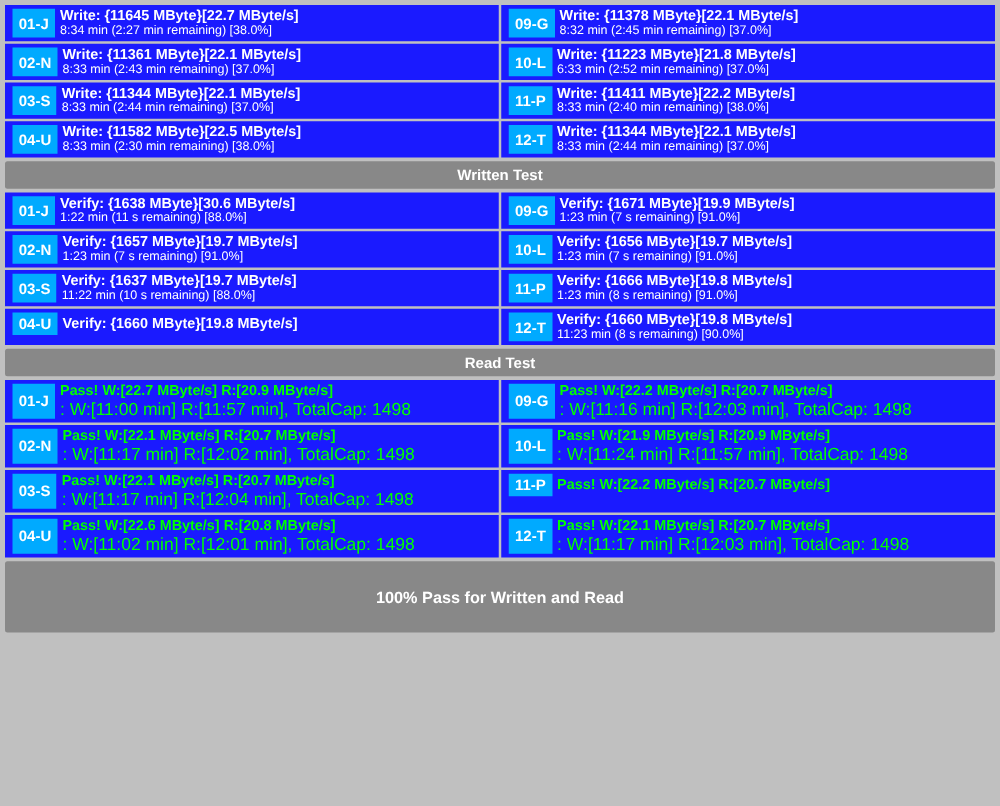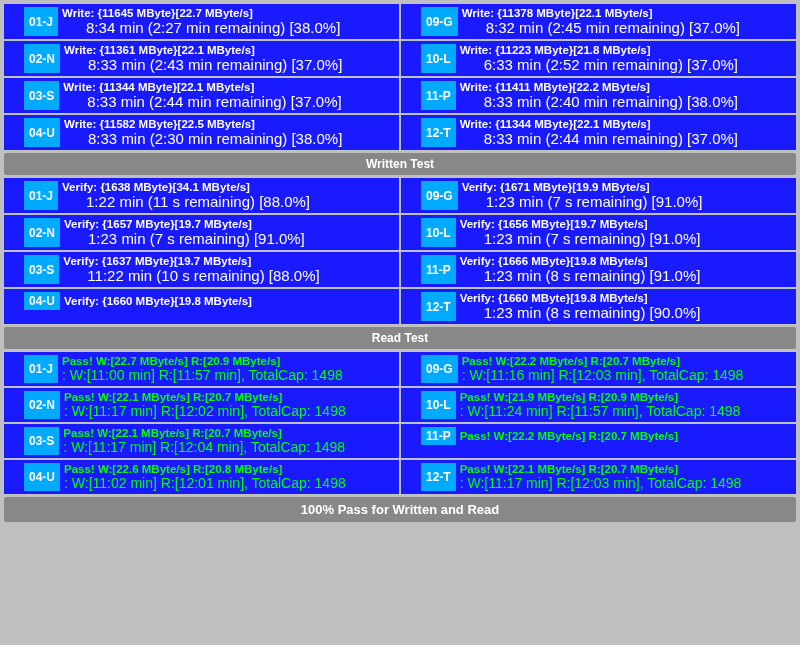--- a/index.html
+++ b/index.html
@@ -20,21 +20,21 @@
       margin-bottom: 2px;
     }
     .grid {
       display: grid;
       grid-template-columns: 1fr 1fr;
       gap: 2px;
     }
     .cell {
       background: #1a1aff;
       color: white;
-      padding: 3px 20px;
+      padding: 3px 6px;
       display: flex;
       flex-direction: column;
       gap: 1px;
     }
     .cell-row {
       display: flex;
       align-items: center;
       gap: 4px;
     }
     .device-label {
@@ -52,23 +52,22 @@
     }
     .cell-content {
       flex: 1;
     }
     .line1 {
       font-weight: bold;
       font-size: 11.5px;
       white-space: nowrap;
     }
     .line2 {
-      font-size: 15px;
+      font-size: 10px;
       white-space: nowrap;
-      margin-left: 24px;
     }
     .section-header {
       text-align: center;
       background: #888;
       color: white;
       font-size: 12px;
       font-weight: bold;
       padding: 4px 0;
       margin: 3px 0;
       border-radius: 2px;
@@ -83,21 +82,21 @@
       font-size: 14px;
       color: #00ff00;
       white-space: nowrap;
     }
     .footer {
       background: #888;
       color: white;
       text-align: center;
       font-size: 13px;
       font-weight: bold;
-      padding: 5px 0;
+      padding: 21px 0;
       margin-top: 3px;
       border-radius: 2px;
     }
   </style>
 </head>
 <body>
 
 <div class="main-container">
 
   <div class="section">
@@ -178,21 +177,21 @@
   </div>
 
   <div class="section-header">Written Test</div>
 
   <div class="section">
     <div class="grid" id="verify-grid">
         <div class="cell">
           <div class="cell-row">
             <div class="device-label">01-J</div>
             <div class="cell-content">
-              <div class="line1">Verify: {1638 MByte}[34.1 MByte/s]</div>
+              <div class="line1">Verify: {1638 MByte}[30.6 MByte/s]</div>
               <div class="line2">1:22 min (11 s remaining)   [88.0%]</div>
             </div>
           </div>
         </div>
         <div class="cell">
           <div class="cell-row">
             <div class="device-label">09-G</div>
             <div class="cell-content">
               <div class="line1">Verify: {1671 MByte}[19.9 MByte/s]</div>
               <div class="line2">1:23 min (7 s remaining)   [91.0%]</div>
@@ -241,21 +240,21 @@
             <div class="cell-content">
               <div class="line1">Verify: {1660 MByte}[19.8 MByte/s]</div>
             </div>
           </div>
         </div>
         <div class="cell">
           <div class="cell-row">
             <div class="device-label">12-T</div>
             <div class="cell-content">
               <div class="line1">Verify: {1660 MByte}[19.8 MByte/s]</div>
-              <div class="line2">1:23 min (8 s remaining)   [90.0%]</div>
+              <div class="line2">11:23 min (8 s remaining)   [90.0%]</div>
             </div>
           </div>
         </div>
       </div>
   </div>
 
   <div class="section-header">Read Test</div>
 
   <div class="section">
     <div class="grid" id="read-grid">

